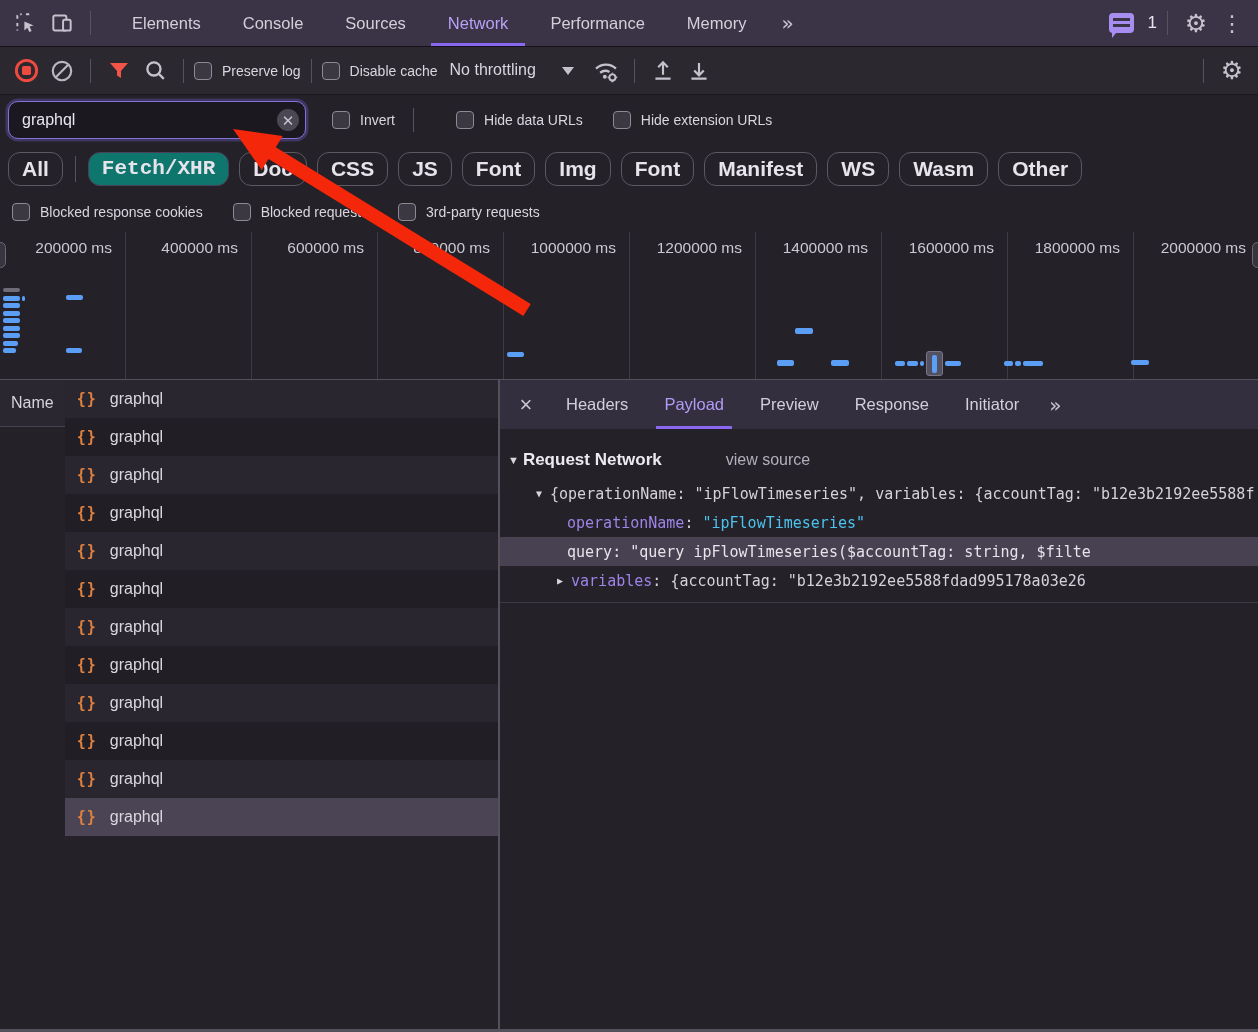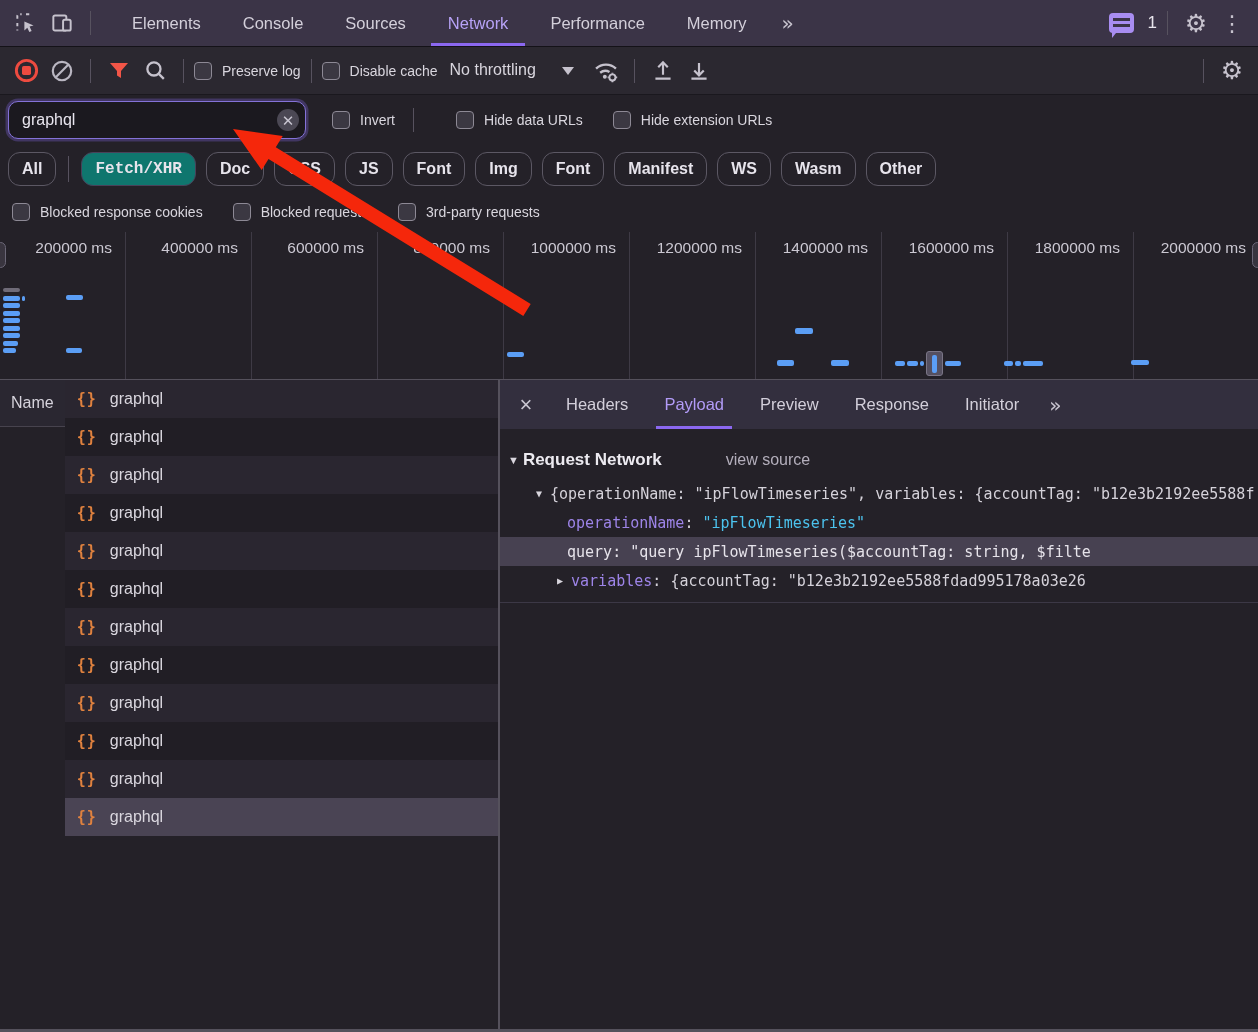--- a/index.html
+++ b/index.html
@@ -43,21 +43,21 @@
     width:100%; height:100%; background:#1b191f; border:1px solid #8472d8; border-radius:10px;
     box-shadow:0 0 0 2.5px rgba(128,100,220,.32); color:#e8e5ee; font-size:16px; padding:0 38px 0 13px;
     font-family:"Liberation Sans", sans-serif; outline:none;
   }
   .clear-btn { position:absolute; right:7px; top:8px; width:22px; height:22px; border-radius:50%; background:#4b4854; color:#c9c6d1; display:flex; align-items:center; justify-content:center; font-size:15px; line-height:1; }
   .filterrow .check { margin-left:26px; }
   .filterrow .vdiv { margin:0 16px 0 18px; }
 
   
   .chipsrow { height:47px; display:flex; align-items:center; padding:0 8px; gap:10px; }
-  .chip { height:34px; padding:0 13px; display:flex; align-items:center; border:1.5px solid #5c5864; border-radius:12px; color:#e7e4ec; font-size:16px; font-weight:600; background:transparent; cursor:default; flex:none; }
+  .chip { height:34px; padding:0 13px; display:flex; align-items:center; border:1.5px solid #5c5864; border-radius:12px; color:#e7e4ec; font-size:21px; font-weight:600; background:transparent; cursor:default; flex:none; }
   .chip.selected { background:#0f766e; border-color:#494159;font-family:Liberation Mono, monospace; }
   .chips-div { width:1px; height:26px; background:#57525f; margin:0 2px; }
 
   
   .optionsrow { height:40px; display:flex; align-items:center; padding:0 12px; gap:30px; }
 
   
   .timeline { height:148px; position:relative; border-bottom:1px solid #55515c; background:#242128; overflow:hidden; }
   .tl-cols { display:flex; height:100%; }
   .tl-col { width:126px; flex:none; border-right:1px solid #3e3a45; position:relative; }

